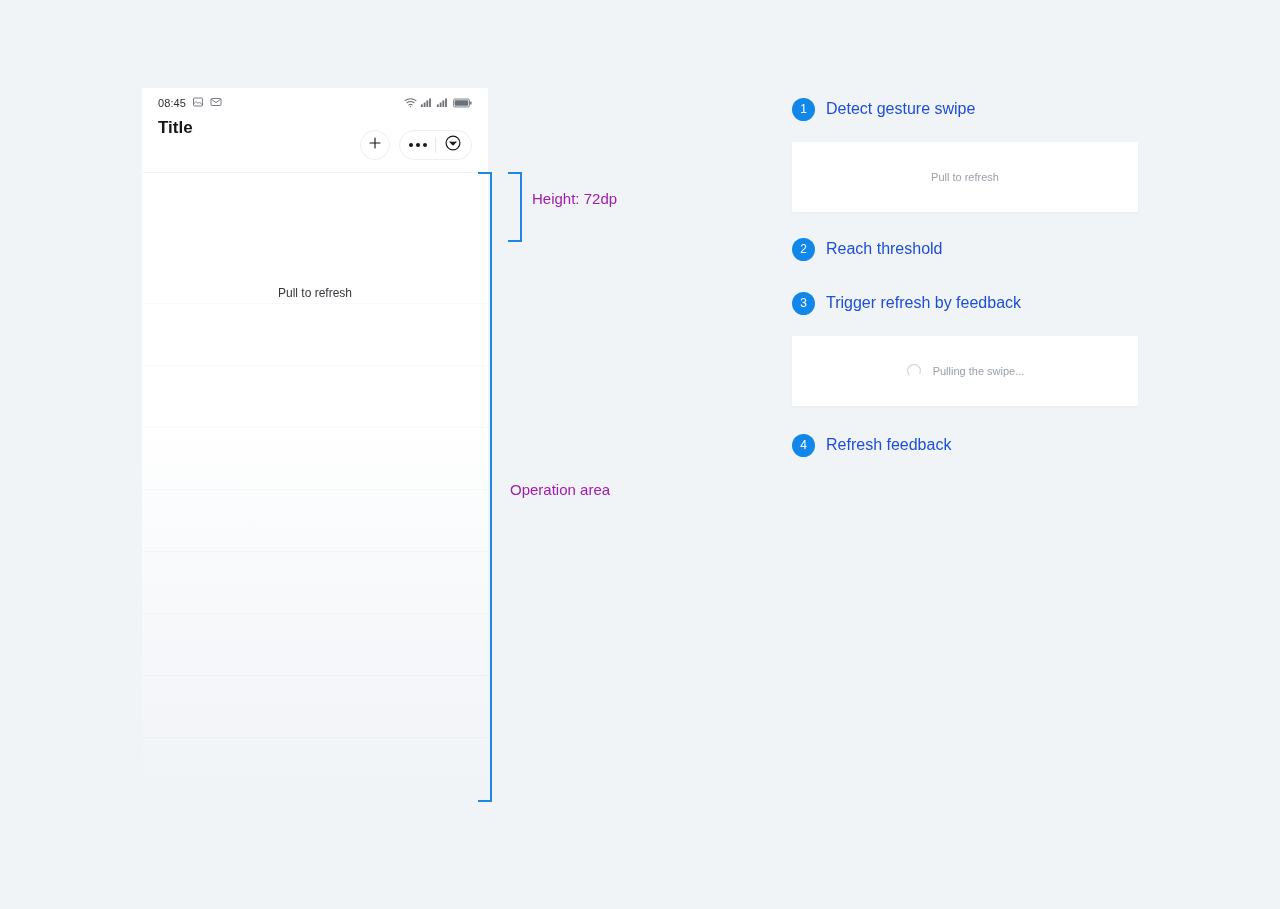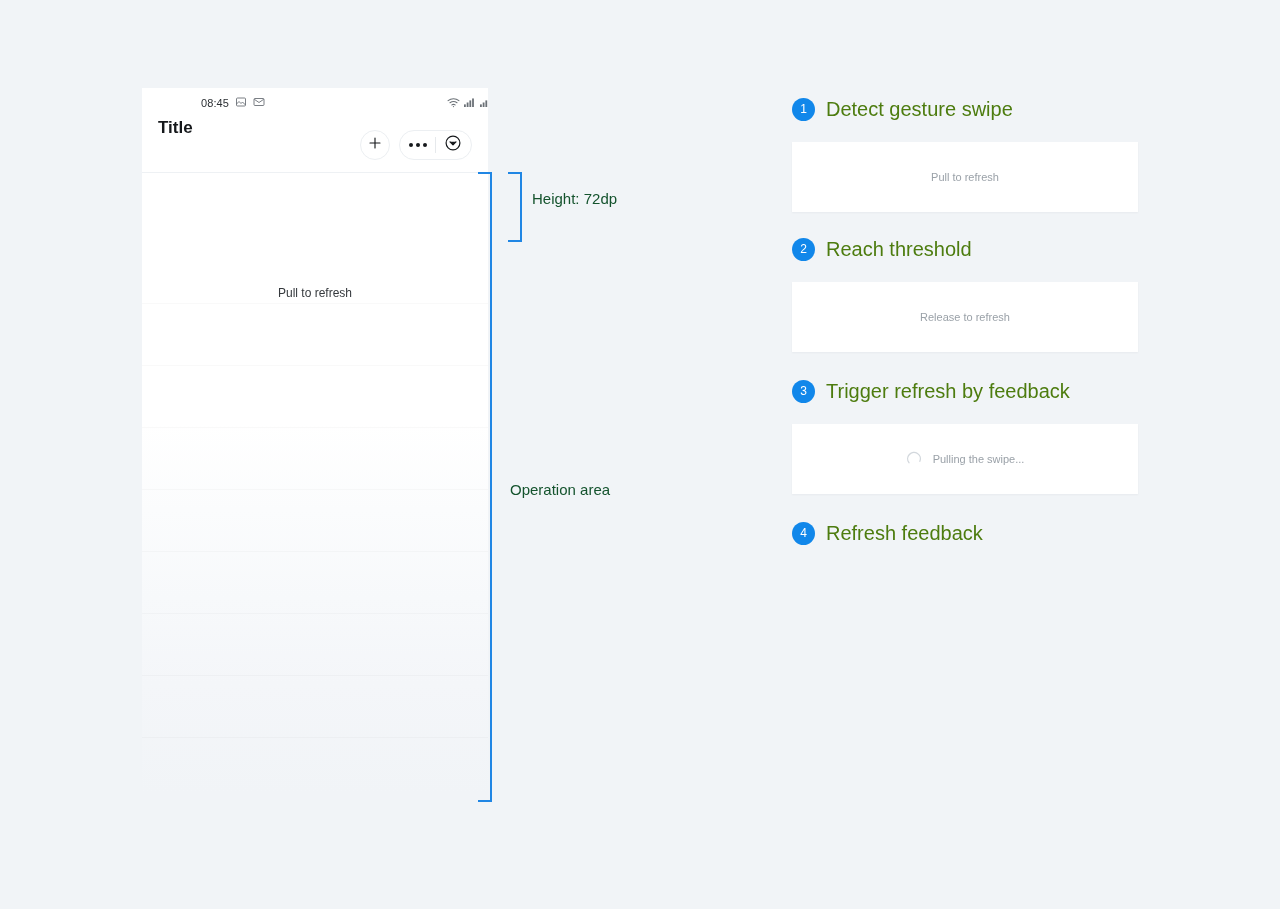--- a/index.html
+++ b/index.html
@@ -45,21 +45,20 @@
   .status-bar {
     position: absolute;
     left: 0; top: 0;
     width: 100%;
     height: 30px;
     display: flex;
     align-items: center;
     justify-content: space-between;
     padding: 0 16px;
     box-sizing: border-box;
-    margin-left: 43px;
   }
   .status-left {
     display: flex;
     align-items: center;
     gap: 6px;
   }
   .status-time {
     font-size: 11px;
     color: #2b2f33;
     letter-spacing: 0.1px;
@@ -156,21 +155,21 @@
     background: #2086e4;
   }
   .bracket .cap {
     position: absolute;
     height: 2px;
     background: #2086e4;
   }
   .measure-label {
     position: absolute;
     font-size: 15px;
-    color: #14532d;
+    color: #a21caf;
     white-space: nowrap;
   }
 
   
   #steps {
     position: absolute;
     left: 792px;
     top: 94px;
     width: 346px;
   }
@@ -187,22 +186,22 @@
     border-radius: 50%;
     background: #1187ea;
     color: #ffffff;
     font-size: 12px;
     display: flex;
     align-items: center;
     justify-content: center;
     flex: 0 0 auto;
   }
   .step-title {
-    font-size: 20px;
-    color: #4d7c0f;
+    font-size: 16px;
+    color: #1d4ed8;
     text-align: center;
   }
   .step-card {
     margin-top: 18px;
     height: 70px;
     background: #ffffff;
     box-shadow: 0 1px 2px rgba(16, 30, 54, 0.045);
     display: flex;
     align-items: center;
     justify-content: center;
@@ -342,23 +341,20 @@
       <span class="step-card-text">Pull to refresh</span>
     </div>
   </div>
   <div class="spacer-1"></div>
 
   <div class="step">
     <div class="step-head">
       <div class="step-badge">2</div>
       <div class="step-title">Reach threshold</div>
     </div>
-    <div class="step-card">
-      <span class="step-card-text">Release to refresh</span>
-    </div>
   </div>
   <div class="spacer-2"></div>
 
   <div class="step">
     <div class="step-head">
       <div class="step-badge">3</div>
       <div class="step-title">Trigger refresh by feedback</div>
     </div>
     <div class="step-card">
       <span class="spinner">

